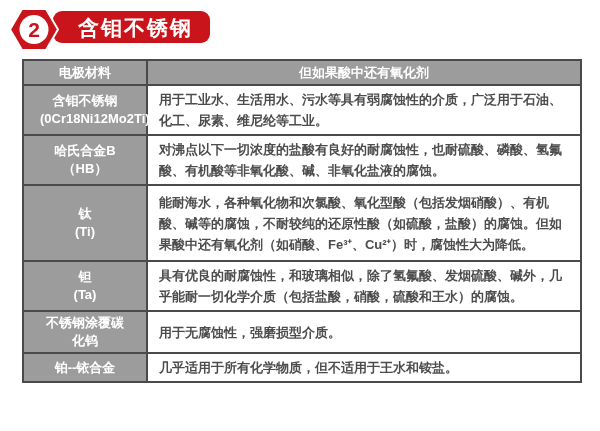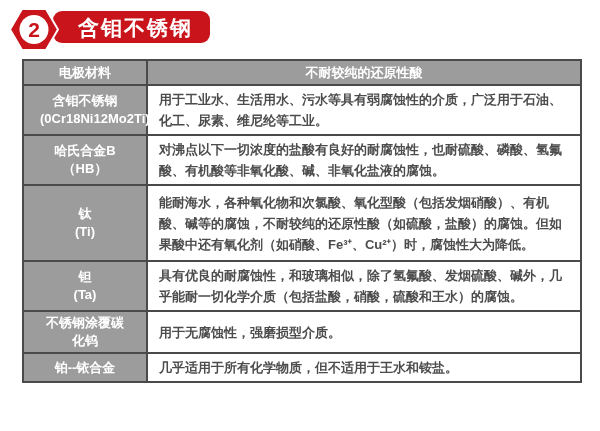--- a/index.html
+++ b/index.html
@@ -67,21 +67,21 @@
 </div>
 
 <table class="sel">
   <colgroup>
       <col class="c1">
       <col class="c2">
     </colgroup>
   <tbody>
       <tr>
     <td class="hcell">电极材料</td>
-    <td class="hcell">不耐较纯的还原性酸</td>
+    <td class="hcell">但如果酸中还有氧化剂</td>
   </tr>
   <tr class="r1">
     <td class="mat">
       <span>含钼不锈钢</span>
       <span class="sub">(0Cr18Ni12Mo2Ti)</span>
     </td>
     <td class="desc">用于工业水、生活用水、污水等具有弱腐蚀性的介质，广泛用于石油、化工、尿素、维尼纶等工业。</td>
   </tr>
   <tr class="r2">
     <td class="mat">

